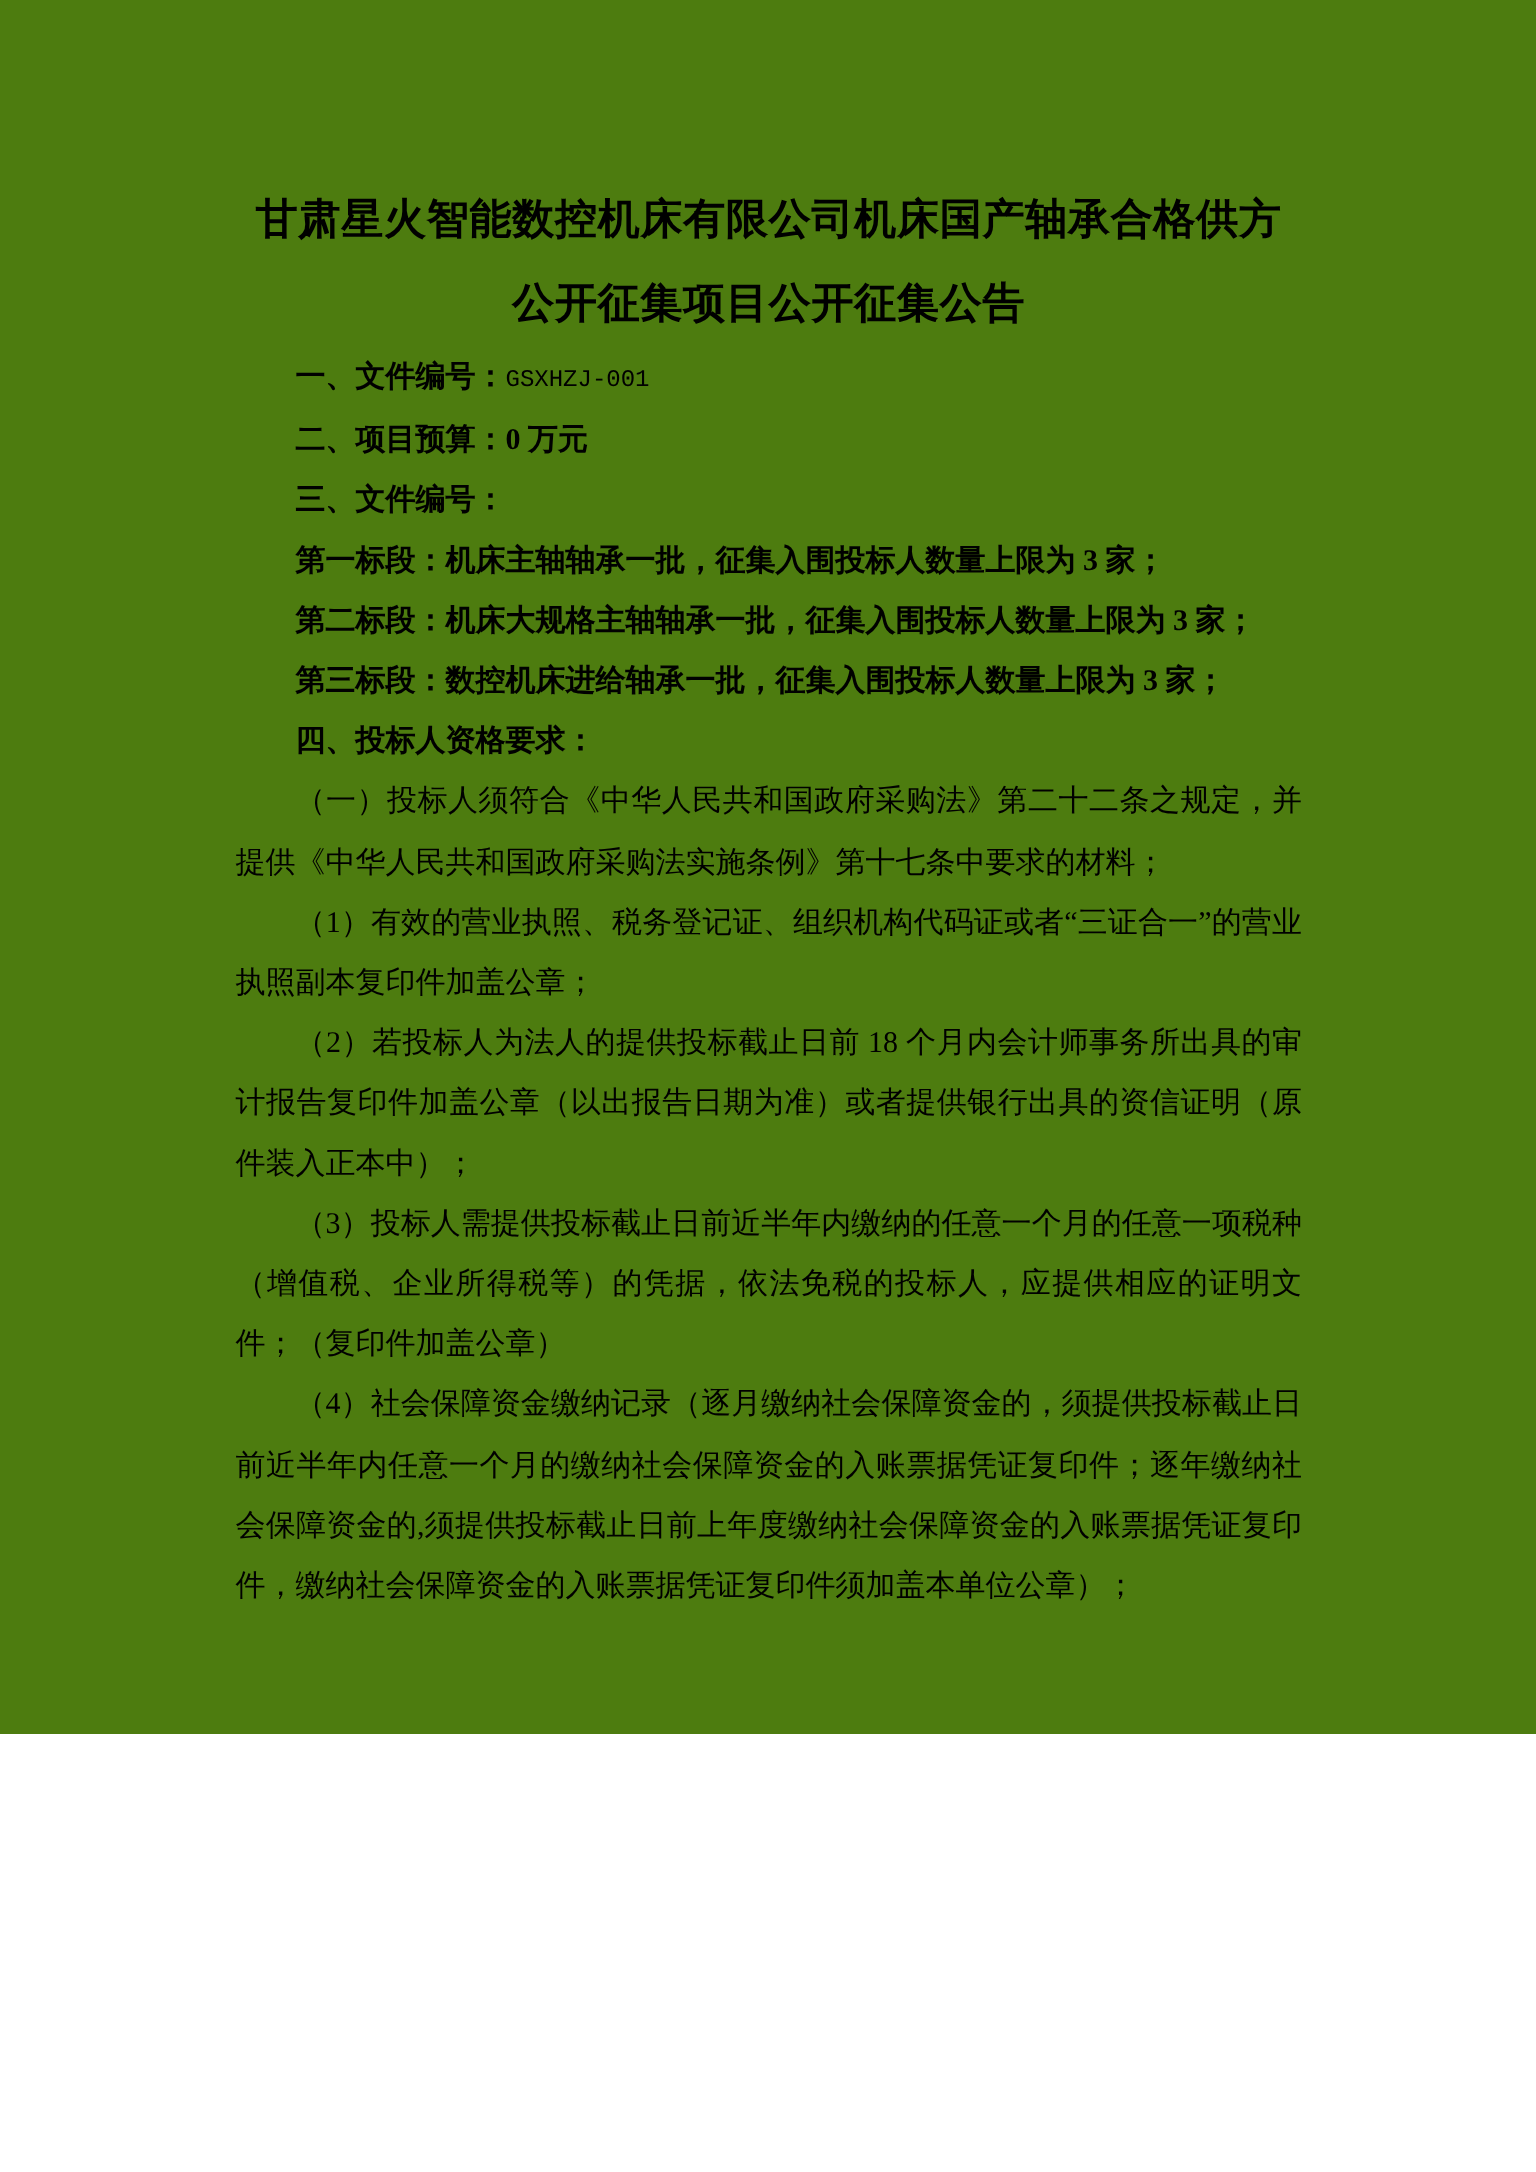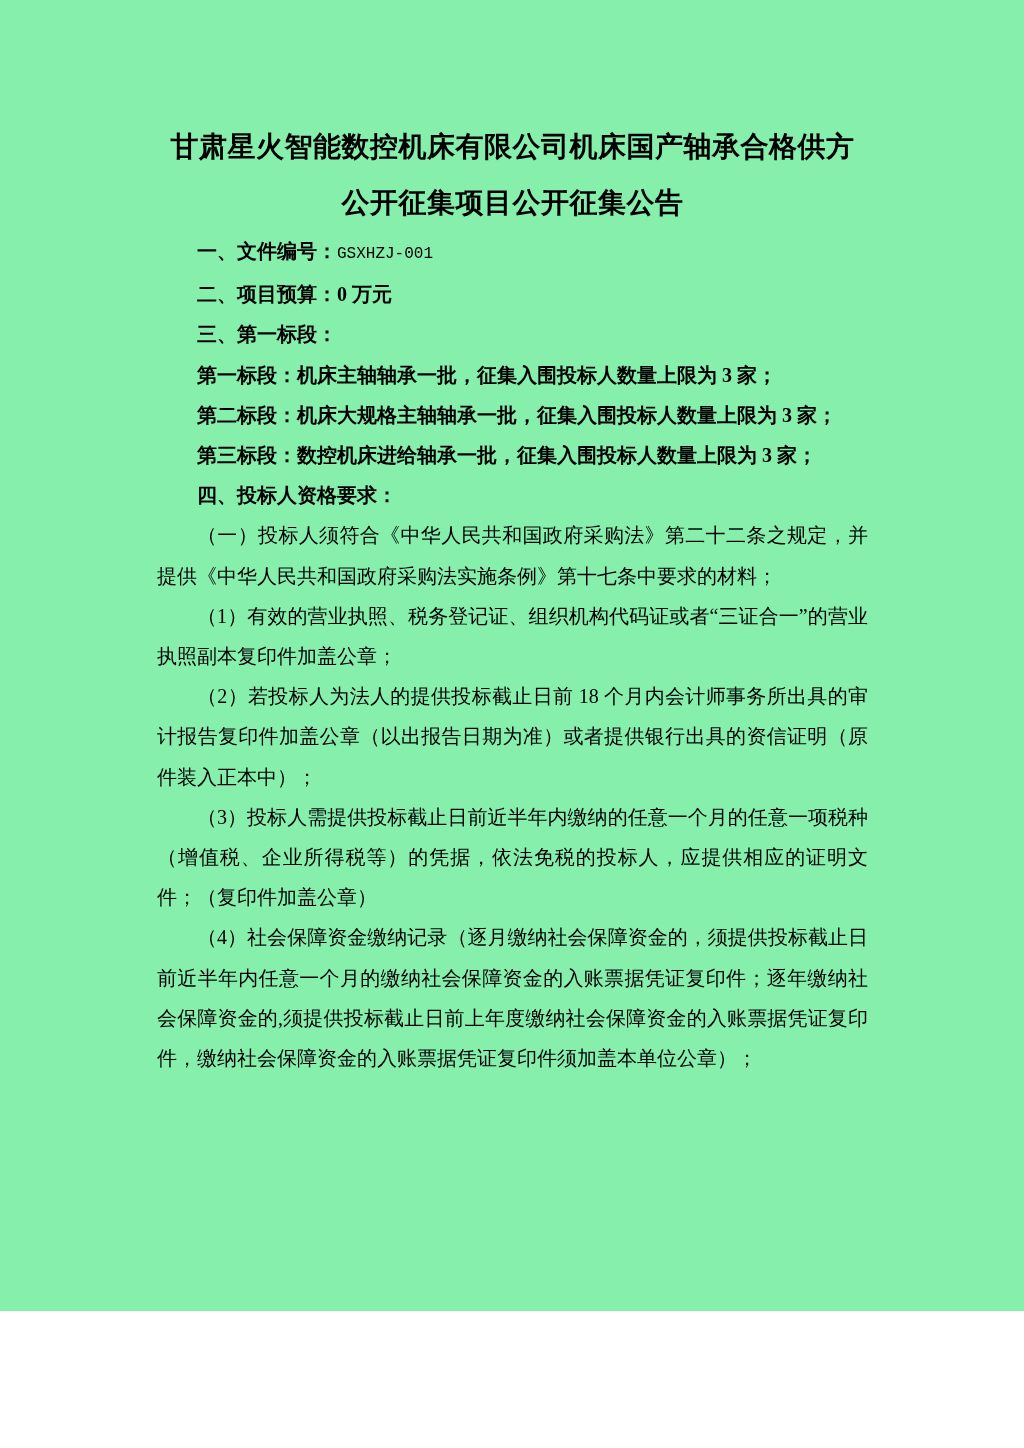--- a/index.html
+++ b/index.html
@@ -3,22 +3,22 @@
 <meta charset="utf-8">
 <style>
   html, body {
     margin: 0;
     padding: 0;
     background: #ffffff;
   }
   .page {
     position: relative;
     width: 1024px;
-    height: 1311px;
-    background: #86efac;
+    height: 1156px;
+    background: #4d7c0f;
     color: #000000;
     font-family: "Liberation Serif", "DejaVu Serif", serif;
     overflow: hidden;
   }
   .content {
     position: absolute;
     left: 157px;
     top: 119px;
     width: 711px;
   }
@@ -59,21 +59,21 @@
 <div class="page">
   <div class="content">
 
     <h1 class="doc-title">甘肃星火智能数控机床有限公司机床国产轴承合格供方公开征集项目公开征集公告</h1>
 
 
     <p><span class="label-bold">一、文件编号：</span><span class="value-plain">GSXHZJ-001</span></p>
 
     <p><span class="label-bold">二、项目预算：</span><span class="value-bold">0 万元</span></p>
 
-    <p class="head">三、第一标段：</p>
+    <p class="head">三、文件编号：</p>
 
     <p class="head">第一标段：机床主轴轴承一批，征集入围投标人数量上限为 3 家；</p>
 
     <p class="head">第二标段：机床大规格主轴轴承一批，征集入围投标人数量上限为 3 家；</p>
 
     <p class="head">第三标段：数控机床进给轴承一批，征集入围投标人数量上限为 3 家；</p>
 
 
     <p class="head">四、投标人资格要求：</p>
 

